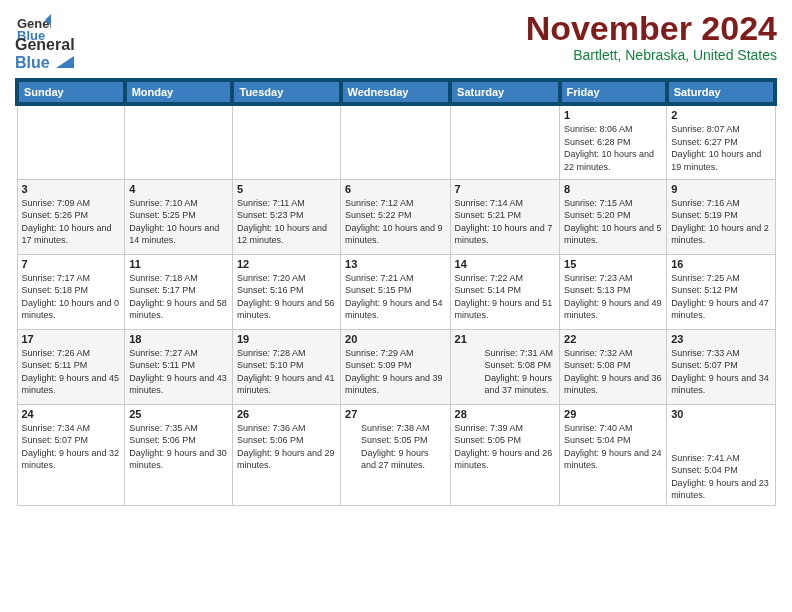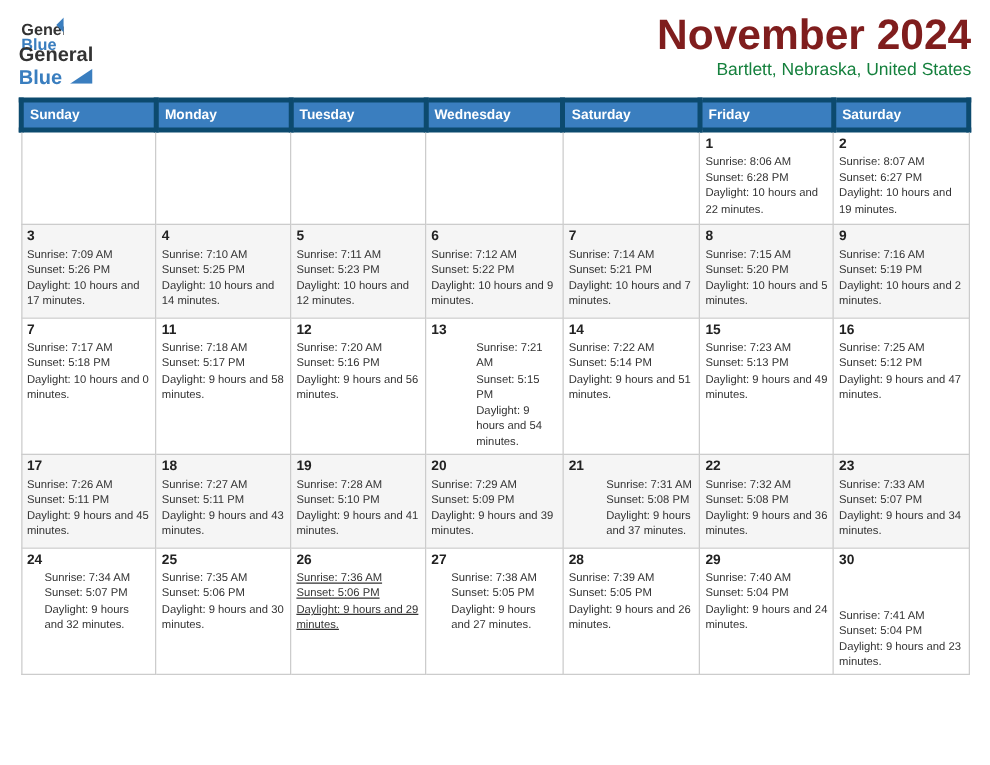--- a/index.html
+++ b/index.html
@@ -201,21 +201,21 @@
 Daylight: 9 hours and 58 minutes.</div>
           </td>
           <td>
             <span class="day-num">12</span>
             <div class="day-info" style="white-space: pre-line;">Sunrise: 7:20 AM
 Sunset: 5:16 PM
 Daylight: 9 hours and 56 minutes.</div>
           </td>
           <td>
             <span class="day-num">13</span>
-            <div class="day-info" style="white-space: pre-line; margin-left: 36px;">Sunrise: 7:21 AM
+            <div class="day-info" style="white-space: pre-line;">Sunrise: 7:21 AM
 Sunset: 5:15 PM
 Daylight: 9 hours and 54 minutes.</div>
           </td>
           <td>
             <span class="day-num">14</span>
             <div class="day-info" style="white-space: pre-line;">Sunrise: 7:22 AM
 Sunset: 5:14 PM
 Daylight: 9 hours and 51 minutes.</div>
           </td>
           <td>
@@ -271,33 +271,33 @@
           <td>
             <span class="day-num">23</span>
             <div class="day-info" style="white-space: pre-line;">Sunrise: 7:33 AM
 Sunset: 5:07 PM
 Daylight: 9 hours and 34 minutes.</div>
           </td>
         </tr>
         <tr>
           <td>
             <span class="day-num">24</span>
-            <div class="day-info" style="white-space: pre-line; margin-left: 14px;">Sunrise: 7:34 AM
+            <div class="day-info" style="white-space: pre-line;">Sunrise: 7:34 AM
 Sunset: 5:07 PM
 Daylight: 9 hours and 32 minutes.</div>
           </td>
           <td>
             <span class="day-num">25</span>
             <div class="day-info" style="white-space: pre-line;">Sunrise: 7:35 AM
 Sunset: 5:06 PM
 Daylight: 9 hours and 30 minutes.</div>
           </td>
           <td>
             <span class="day-num">26</span>
-            <div class="day-info" style="white-space: pre-line; text-decoration: underline;">Sunrise: 7:36 AM
+            <div class="day-info" style="white-space: pre-line;">Sunrise: 7:36 AM
 Sunset: 5:06 PM
 Daylight: 9 hours and 29 minutes.</div>
           </td>
           <td>
             <span class="day-num">27</span>
             <div class="day-info" style="white-space: pre-line; margin-left: 16px;">Sunrise: 7:38 AM
 Sunset: 5:05 PM
 Daylight: 9 hours and 27 minutes.</div>
           </td>
           <td>

